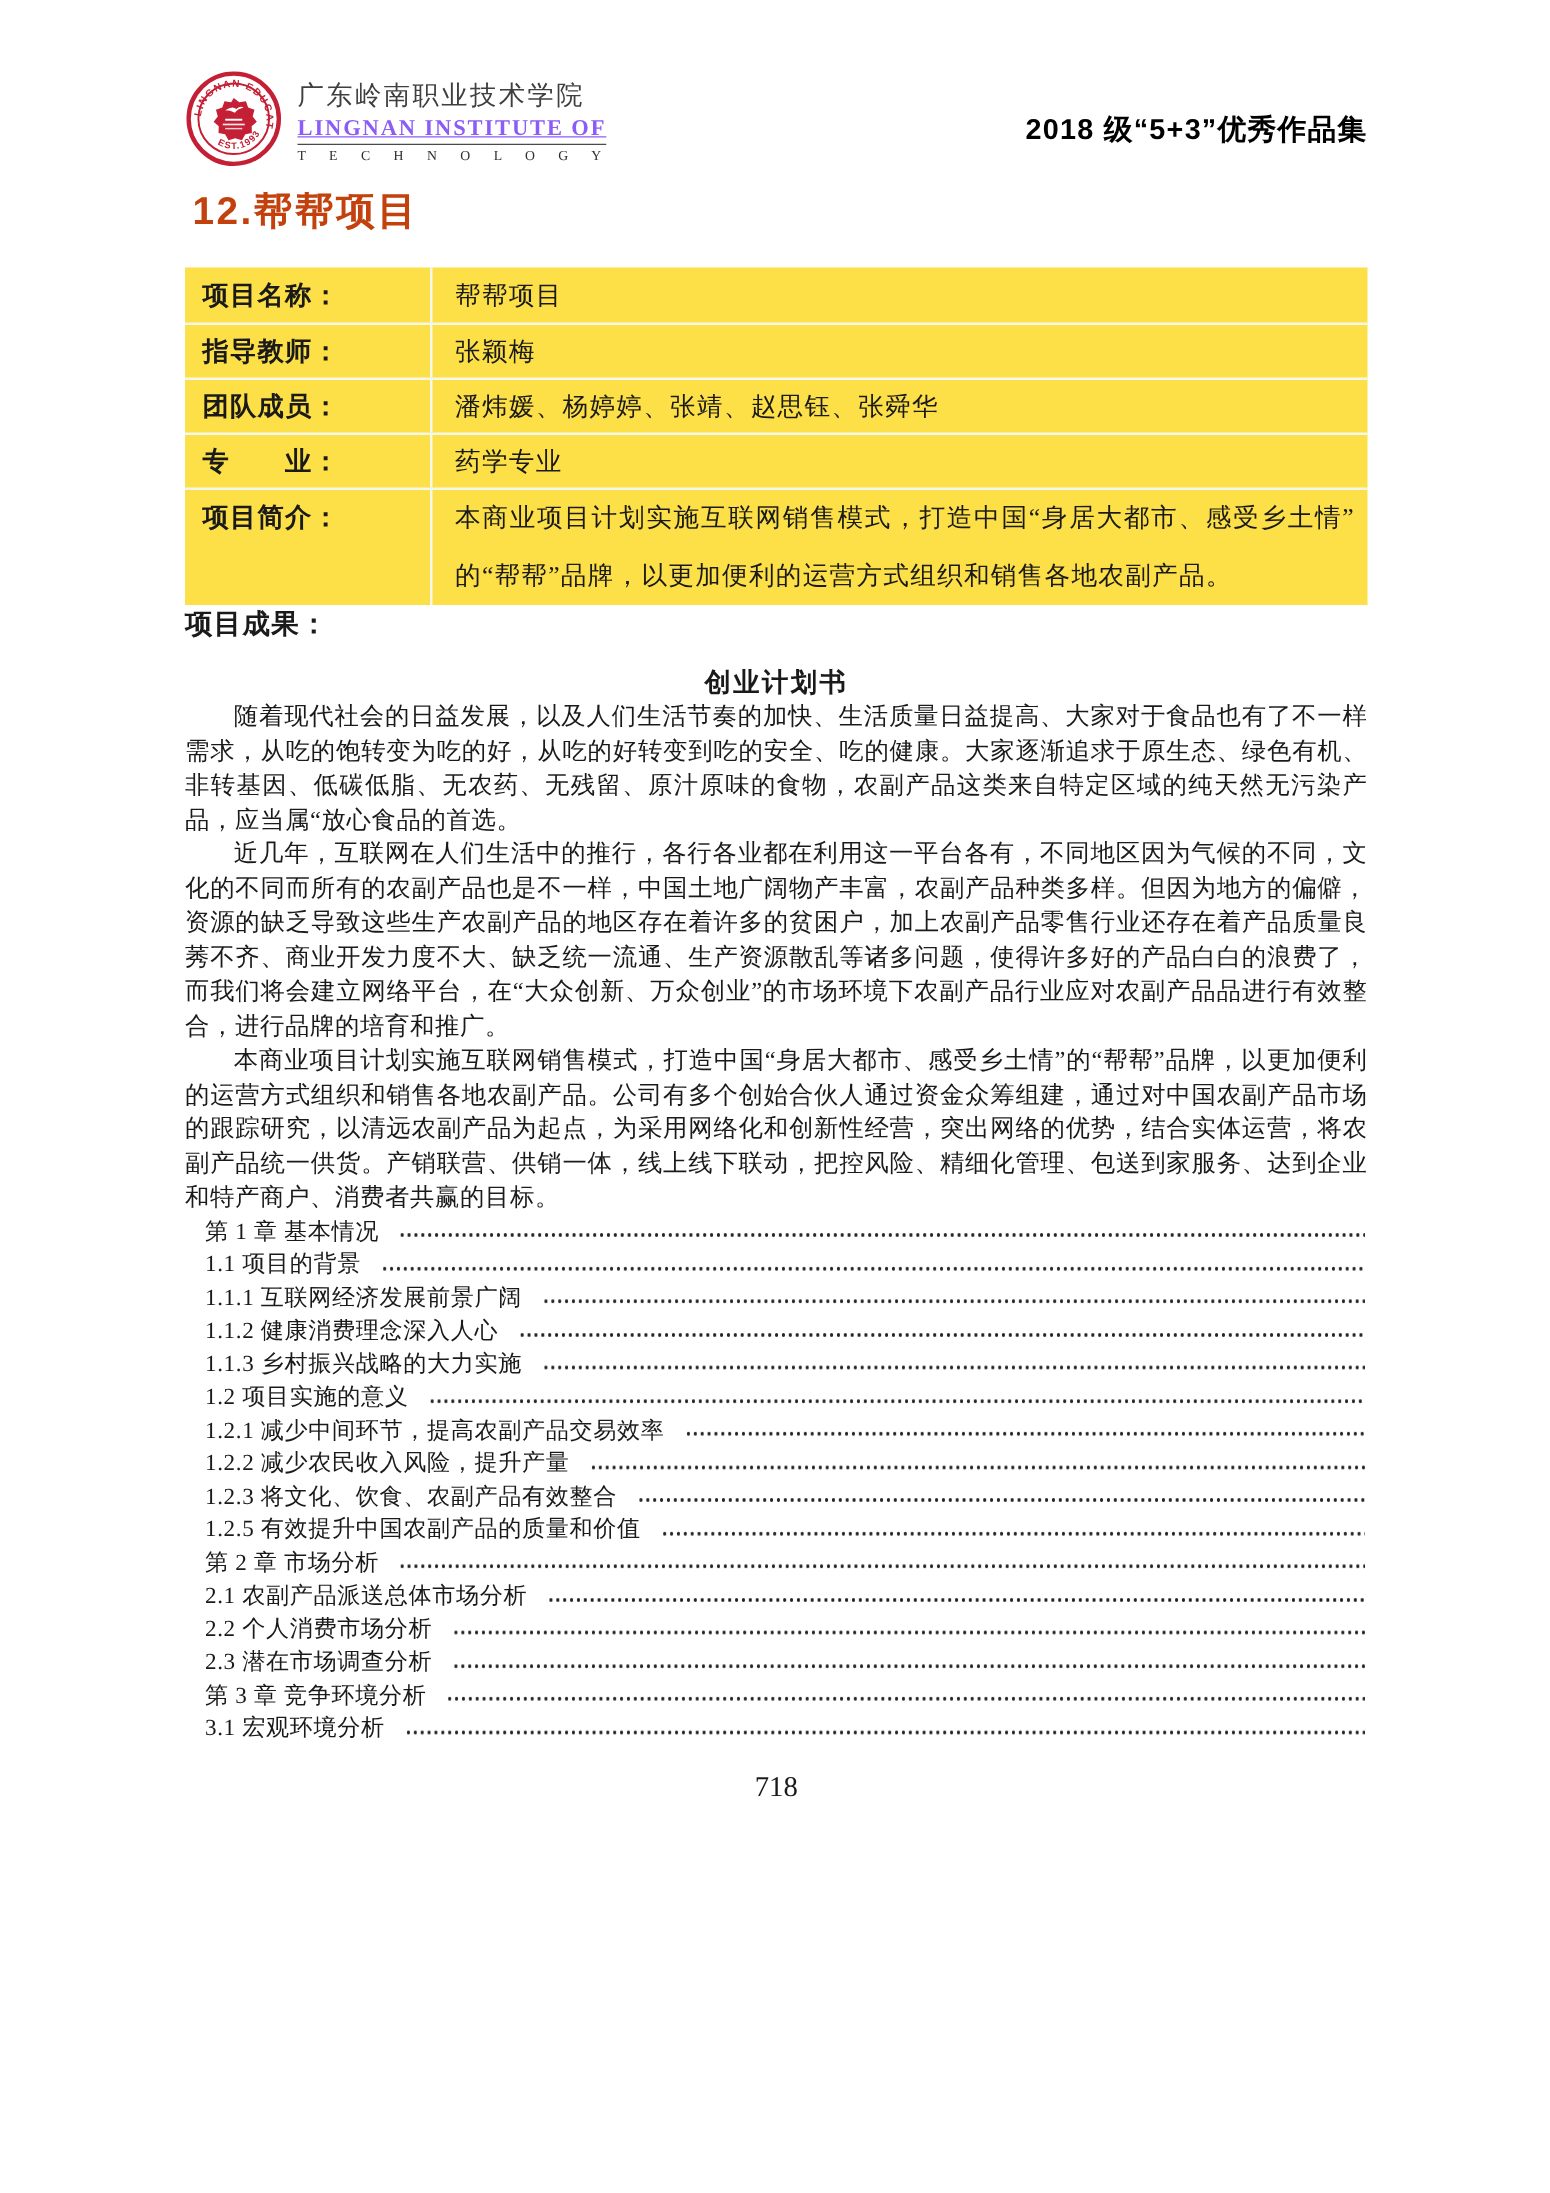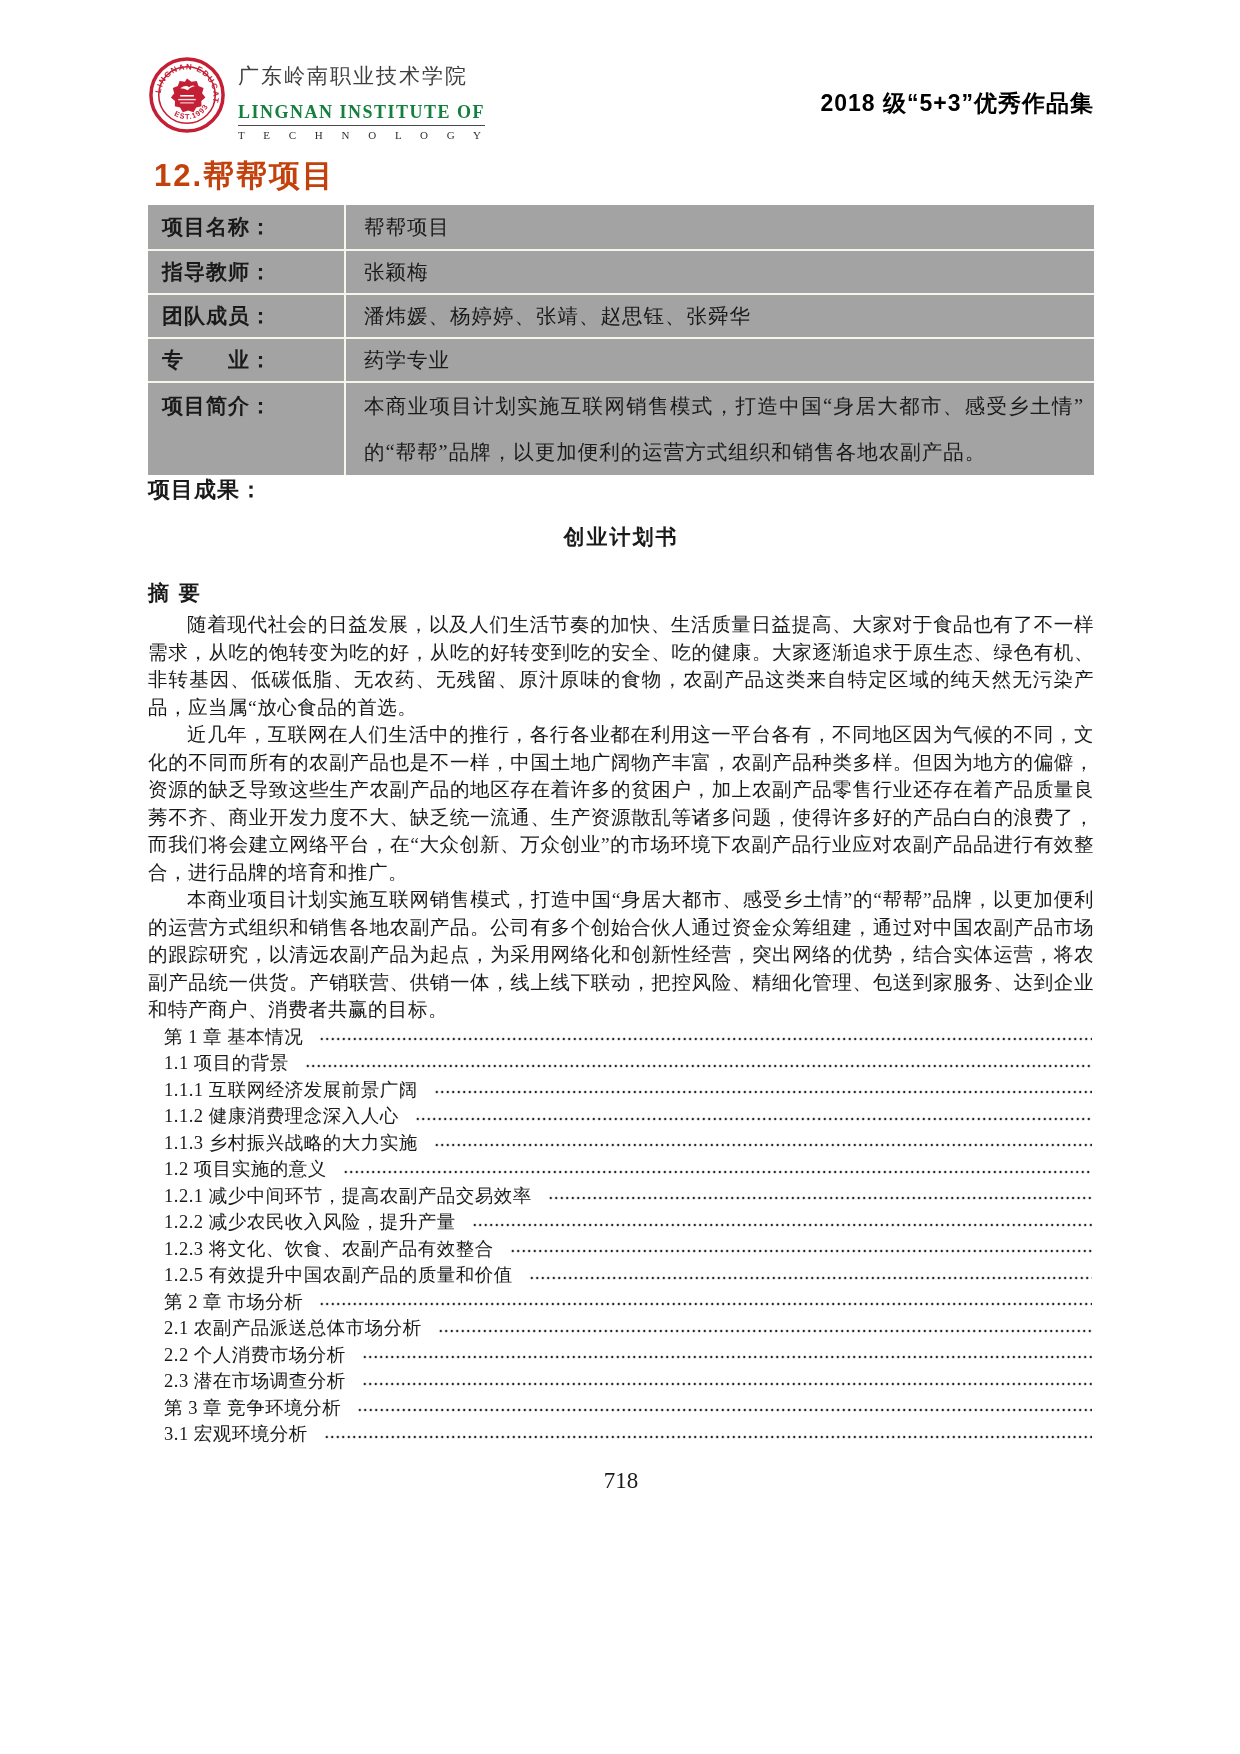--- a/index.html
+++ b/index.html
@@ -15,40 +15,40 @@
   .header { display:flex; justify-content:space-between; align-items:flex-start; }
   .brand { display:flex; align-items:flex-start; }
   .seal { width:78px; height:78px; flex:0 0 auto; }
   .brand-text { margin-left:12px; padding-top:6px; }
   .brand-cn {
     font-family:"Liberation Sans", sans-serif; font-size:21px; letter-spacing:2px;
     color:#3f3f3f; font-weight:500;
   }
   .brand-en1 {
     font-family:"Liberation Serif", serif; font-weight:bold; font-size:18px;
-    letter-spacing:1.5px; color:#15803d; margin-top:12px;
-    border-bottom:1.5px solid #4a4a4a; padding-bottom:2px; display:inline-block;
+    letter-spacing:1.5px; color:#8b5cf6; margin-top:2px;
+    border-bottom:1.5px solid #4a4a4a; padding-bottom:2px; display:inline-block;text-decoration:underline;
   }
   .brand-en2 {
     font-family:"Liberation Serif", serif; font-size:11px; letter-spacing:8px;
     color:#2e2e2e; text-align:center; margin-top:3px;
   }
   .edition {
     font-family:"Liberation Sans", sans-serif; font-weight:bold;
     font-size:23px; color:#000; margin-top:32px; letter-spacing:1px;
   }
 
   
   .page-title {
     font-family:"Liberation Sans", sans-serif; font-weight:bold;
     font-size:31px; color:#c2410c; margin:14px 0 0 6px; letter-spacing:2px;
   }
 
   
-  .info-table { margin-top:8px; background:#a3a3a3; width:100%; }
+  .info-table { margin-top:24px; background:#fde047; width:100%; }
   .trow { display:flex; min-height:44px; }
   .trow + .trow { border-top:2px solid #f4f8ec; }
   .tlabel {
     width:198px; padding-left:14px; border-right:2px solid #f4f8ec;
     font-family:"Liberation Sans", sans-serif; font-weight:bold; font-size:21px;
     display:flex; align-items:center; letter-spacing:1px; white-space:pre-wrap;
   }
   .tvalue {
     flex:1; padding-left:18px; padding-right:10px; font-size:20.5px;
     display:flex; align-items:center; letter-spacing:1px;
@@ -148,21 +148,20 @@
   <div class="trow">
     <div class="tlabel">项目简介：</div>
     <div class="tvalue">本商业项目计划实施互联网销售模式，打造中国“身居大都市、感受乡土情”的“帮帮”品牌，以更加便利的运营方式组织和销售各地农副产品。</div>
   </div>
 </div>
 
   <div class="results-label">项目成果：</div>
 
   <div class="doc-title">创业计划书</div>
 
-  <div class="abstract-heading">摘 要</div>
 
   <div class="paragraphs" id="abstract-paragraphs">
   <p>随着现代社会的日益发展，以及人们生活节奏的加快、生活质量日益提高、大家对于食品也有了不一样需求，从吃的饱转变为吃的好，从吃的好转变到吃的安全、吃的健康。大家逐渐追求于原生态、绿色有机、非转基因、低碳低脂、无农药、无残留、原汁原味的食物，农副产品这类来自特定区域的纯天然无污染产品，应当属“放心食品的首选。</p>
 
   <p>近几年，互联网在人们生活中的推行，各行各业都在利用这一平台各有，不同地区因为气候的不同，文化的不同而所有的农副产品也是不一样，中国土地广阔物产丰富，农副产品种类多样。但因为地方的偏僻，资源的缺乏导致这些生产农副产品的地区存在着许多的贫困户，加上农副产品零售行业还存在着产品质量良莠不齐、商业开发力度不大、缺乏统一流通、生产资源散乱等诸多问题，使得许多好的产品白白的浪费了，而我们将会建立网络平台，在“大众创新、万众创业”的市场环境下农副产品行业应对农副产品品进行有效整合，进行品牌的培育和推广。</p>
 
   <p>本商业项目计划实施互联网销售模式，打造中国“身居大都市、感受乡土情”的“帮帮”品牌，以更加便利的运营方式组织和销售各地农副产品。公司有多个创始合伙人通过资金众筹组建，通过对中国农副产品市场的跟踪研究，以清远农副产品为起点，为采用网络化和创新性经营，突出网络的优势，结合实体运营，将农副产品统一供货。产销联营、供销一体，线上线下联动，把控风险、精细化管理、包送到家服务、达到企业和特产商户、消费者共赢的目标。</p>
 </div>
 
   <div class="toc-list" id="toc-list">

